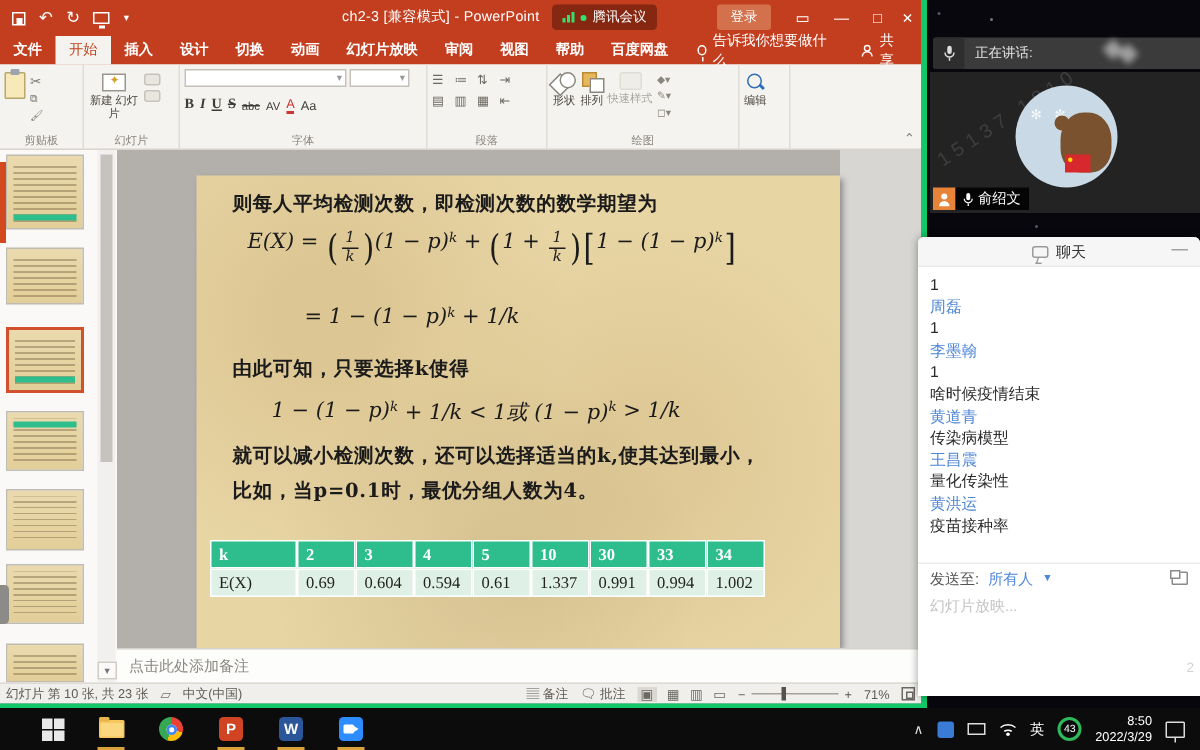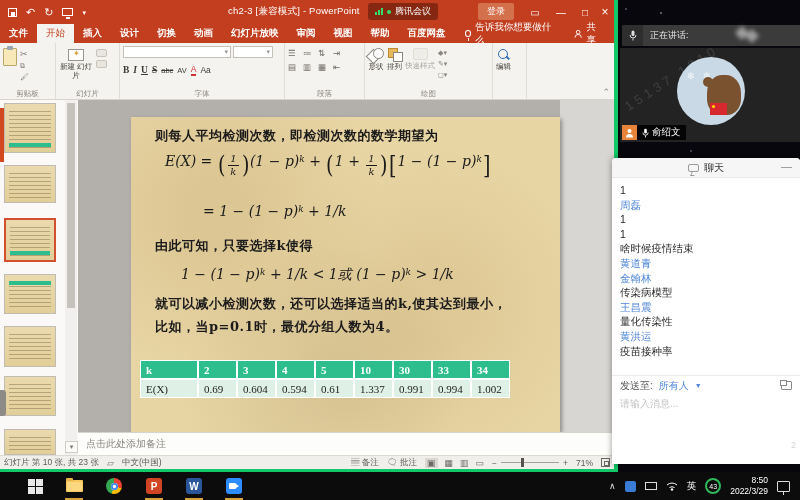--- a/index.html
+++ b/index.html
@@ -453,37 +453,37 @@
   <div class="chat">
     <div class="chat-head">
       <span class="bubble"></span>
       <span>聊天</span>
       <span class="minim">—</span>
     </div>
     <div class="chat-msgs">
         <div class="msg plain">1</div>
         <div class="msg name">周磊</div>
         <div class="msg plain">1</div>
+        <div class="msg name">李墨翰</div>
         <div class="msg plain">1</div>
         <div class="msg plain">啥时候疫情结束</div>
         <div class="msg name">黄道青</div>
-        <div class="msg name">金翰林</div>
         <div class="msg plain">传染病模型</div>
         <div class="msg name">王昌震</div>
         <div class="msg plain">量化传染性</div>
         <div class="msg name">黄洪运</div>
         <div class="msg plain">疫苗接种率</div>
       </div>
     <div class="chat-send">
       <span>发送至:</span>
       <span class="to">所有人</span>
       <span class="caret">▼</span>
       <span class="shot-ic"></span>
     </div>
-    <div class="chat-input">请输入消息...</div>
+    <div class="chat-input">幻灯片放映...</div>
     <div class="chat-fill">
         <span class="wm2">2</span>
       </div>
   </div>
 
   <div class="taskbar">
     <div class="tb-start">
         <i></i>
         <i></i>
         <i></i>

